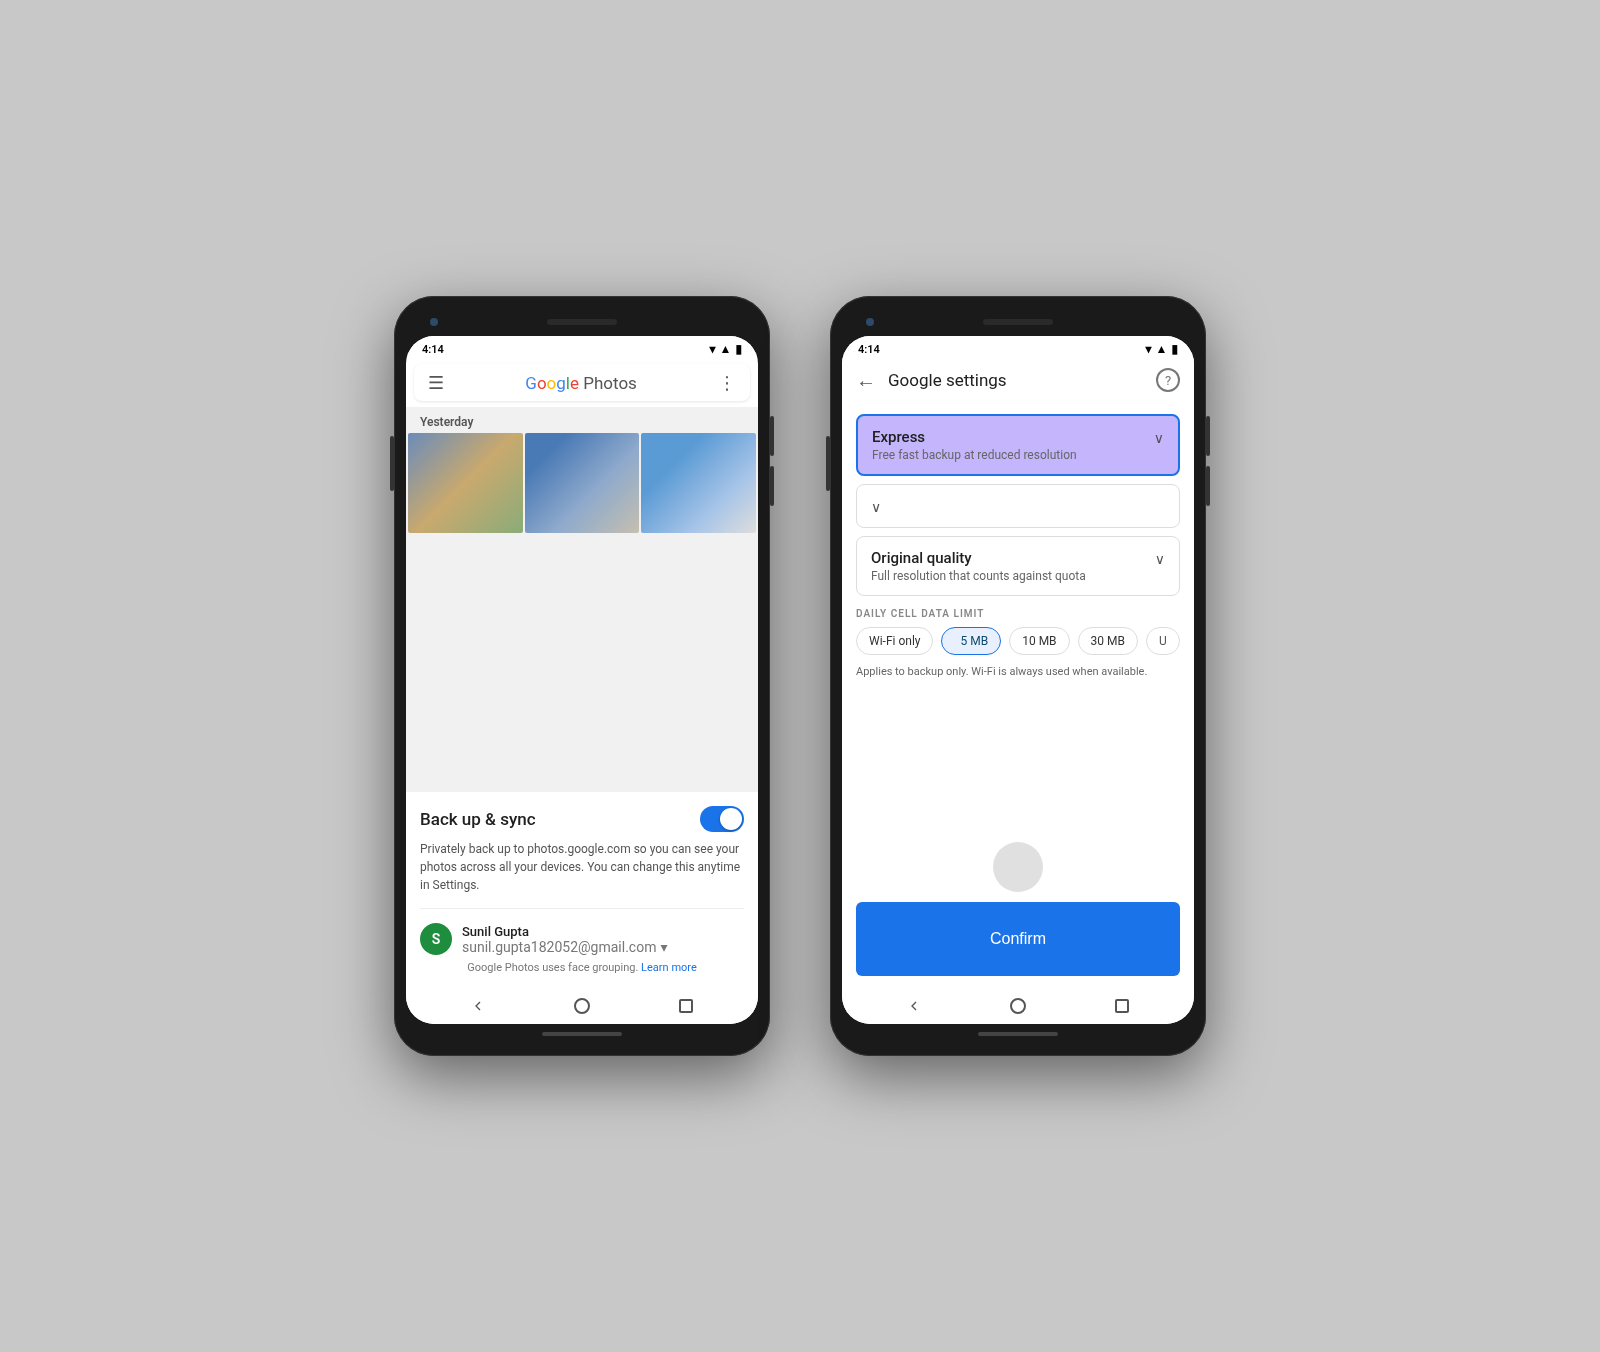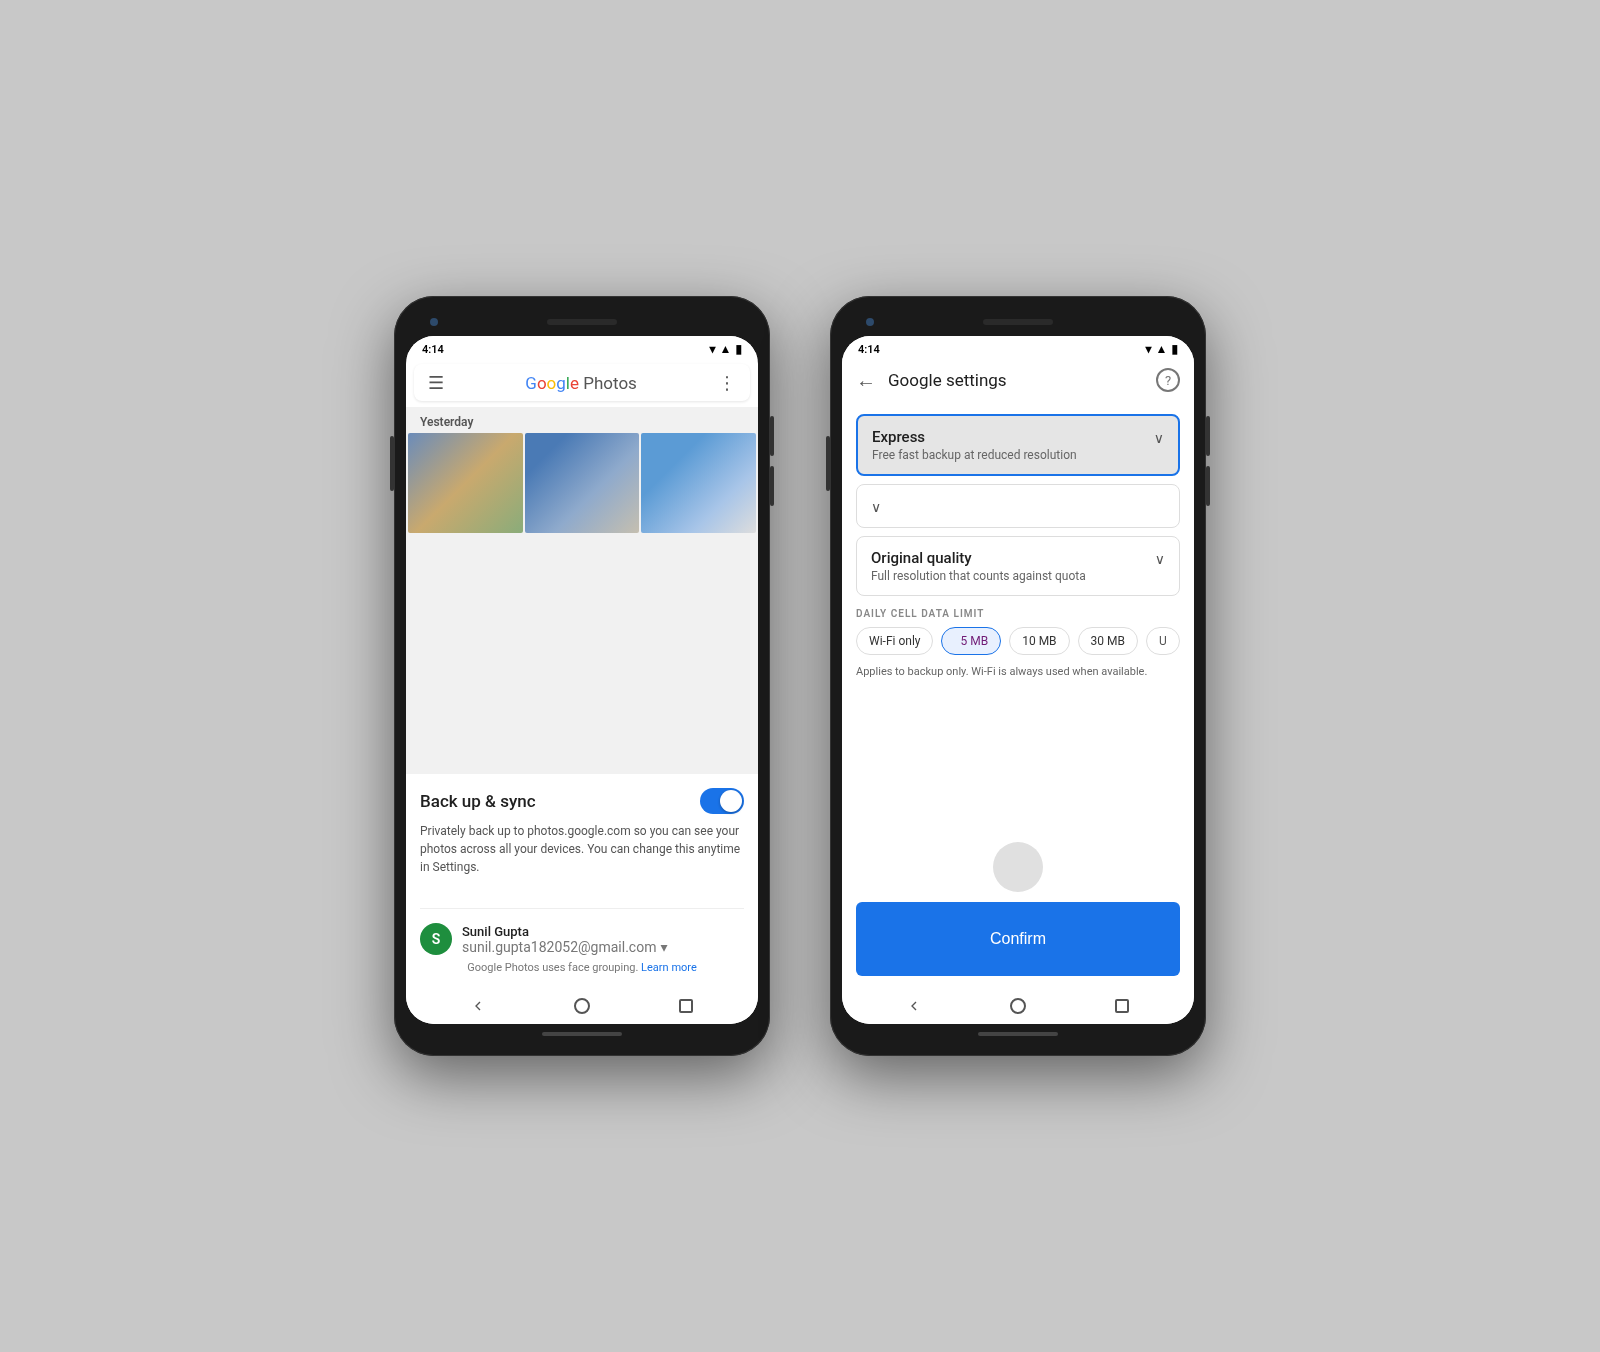--- a/index.html
+++ b/index.html
@@ -201,21 +201,21 @@
       border-radius: 50%;
       position: absolute;
       right: 2px;
       top: 2px;
       box-shadow: 0 1px 3px rgba(0,0,0,0.3);
     }
     .backup-desc {
       font-size: 12px;
       color: #555;
       line-height: 1.5;
-      margin-bottom: 32px;
+      margin-bottom: 14px;
     }
     .divider {
       height: 1px;
       background: #eee;
       margin: 8px 0;
     }
     .account-row {
       display: flex;
       align-items: center;
       gap: 10px;
@@ -364,21 +364,21 @@
       border-radius: 8px;
       padding: 12px 14px;
       cursor: pointer;
       display: flex;
       justify-content: space-between;
       align-items: flex-start;
       background: #fff;
     }
     .quality-option.selected {
       border: 2px solid #1a73e8;
-      background: #e5e5e5;
+      background: #c4b5fd;
     }
     .quality-text { flex: 1; }
     .quality-title {
       font-size: 15px;
       font-weight: 500;
       color: #202020;
       margin-bottom: 2px;
     }
     .quality-desc {
       font-size: 12px;
@@ -410,21 +410,21 @@
       padding: 6px 12px;
       font-size: 12px;
       color: #333;
       cursor: pointer;
       white-space: nowrap;
       background: #fff;
     }
     .data-chip.selected {
       background: #e8f0fe;
       border-color: #1a73e8;
-      color: #701a75;
+      color: #0c4a6e;
       padding-left: 18px;
     }
     .data-chip-more {
       font-size: 12px;
       color: #555;
     }
     .wifi-note {
       font-size: 11px;
       color: #666;
       margin-top: 2px;

